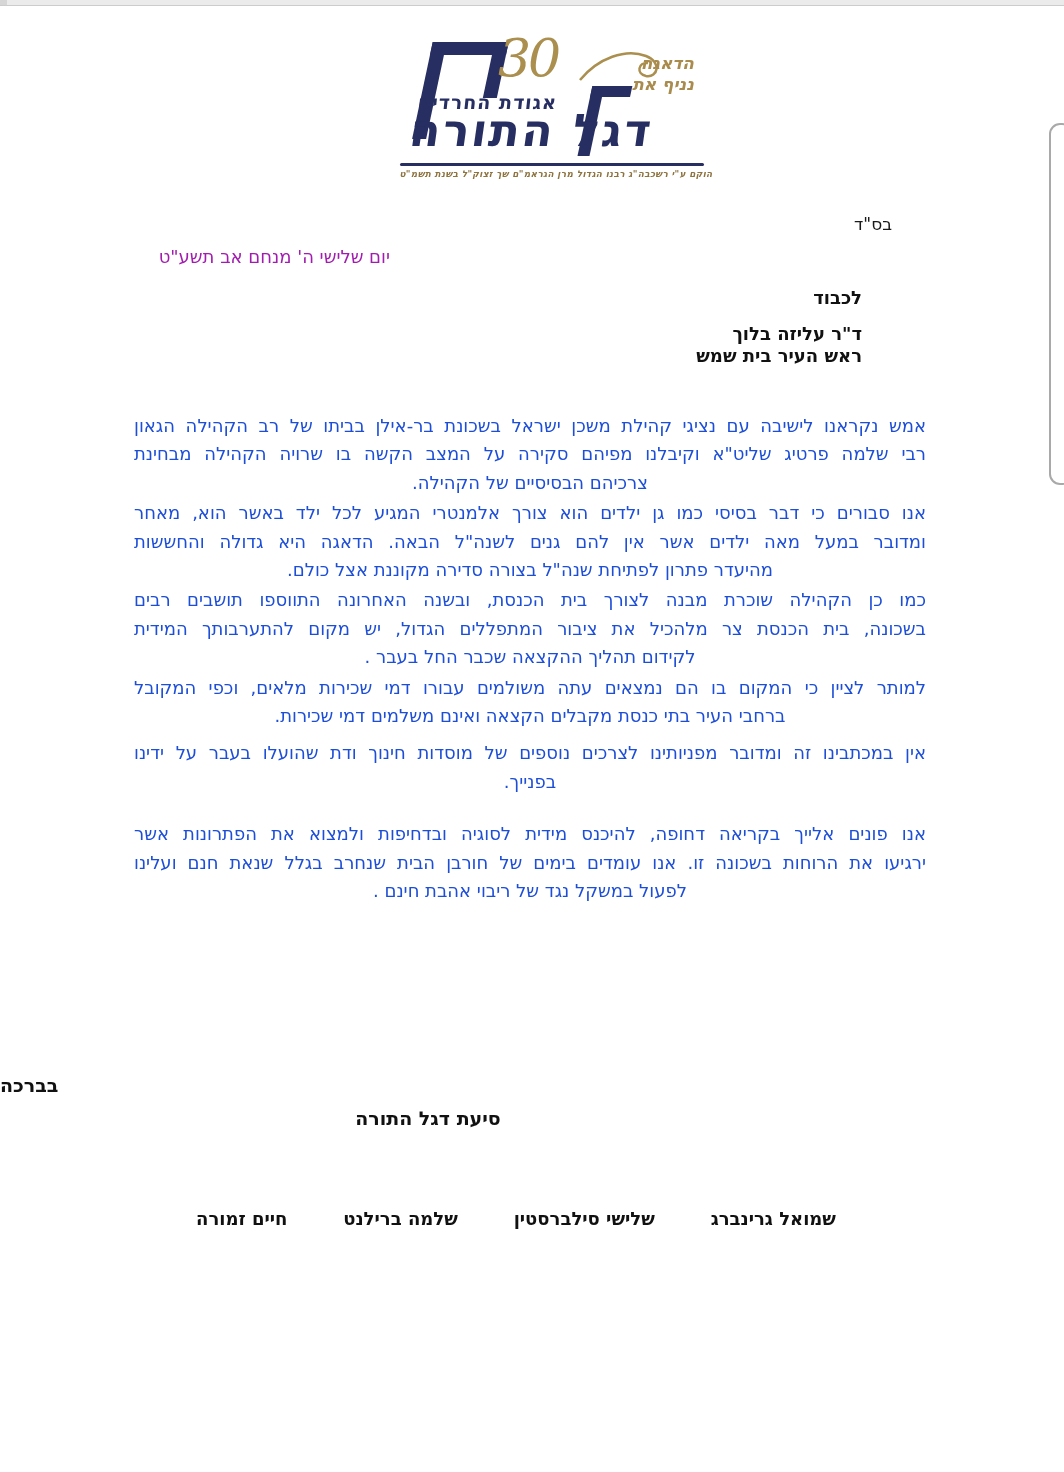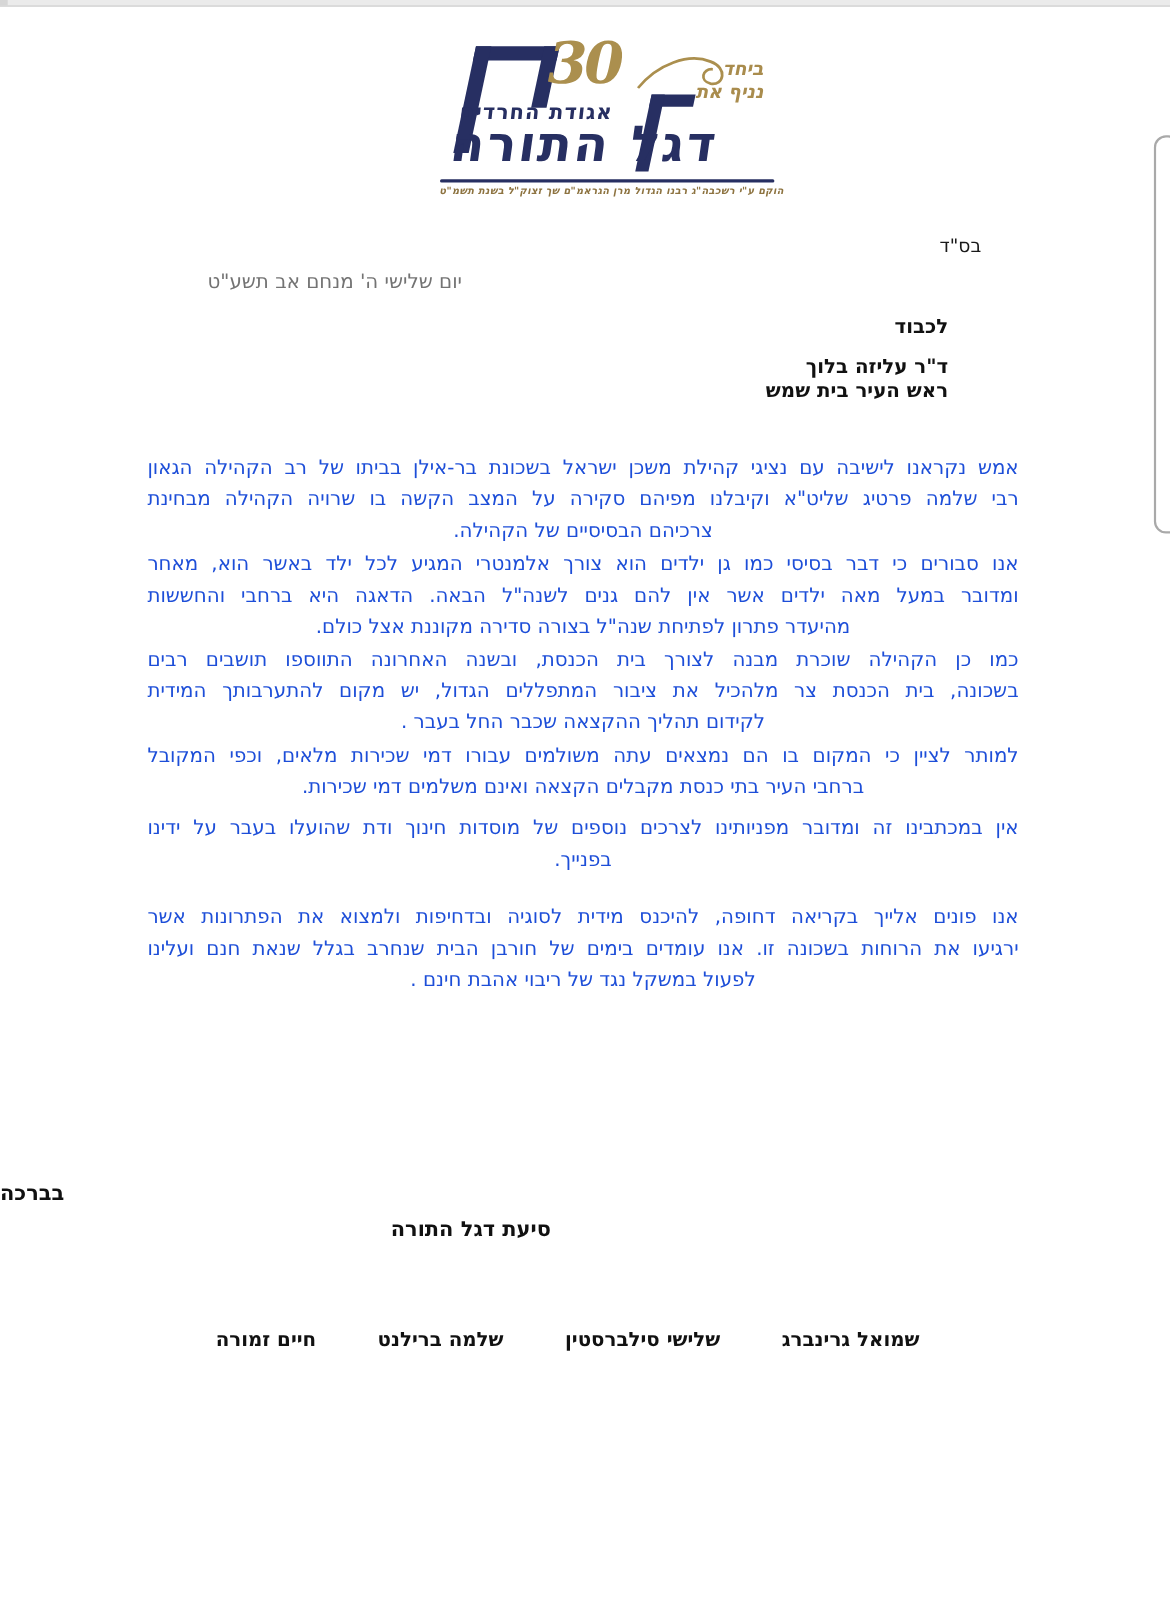--- a/index.html
+++ b/index.html
@@ -36,21 +36,21 @@
   
   .logo {
     position: absolute; left: 398px; top: 36px;
     width: 316px; height: 152px;
     direction: rtl;
   }
   .logo svg { position: absolute; inset: 0; }
   .logo-30 {
     position: absolute; left: 100px; top: -6px;
     font-family: "DejaVu Serif", serif;
-    font-style: italic; font-weight: bold;
+    font-style: italic; font-weight: normal;
     font-size: 52px; line-height: 56px;
     letter-spacing: -3px;
     color: #ab8f4e;
   }
   .logo-tagline {
     position: absolute; right: 20px; top: 17px;
     text-align: right;
     font-size: 17px; line-height: 21px;
     font-weight: bold; font-style: italic;
     color: #a98c4d;
@@ -79,22 +79,22 @@
     font-size: 9px; font-weight: bold;
     color: #8d7340; letter-spacing: .3px;
     font-style: italic;
   }
   
   .bsd {
     position: absolute; top: 214px; right: 172px;
     font-size: 17px; color: #1a1a1a;
   }
   .dateline {
-    position: absolute; top: 246px; right: 644px;
-    font-size: 18px; color: #737373;
+    position: absolute; top: 246px; right: 674px;
+    font-size: 18px; color: #a21caf;
     white-space: nowrap;
   }
   .address {
     position: absolute; top: 287px; right: 202px;
     font-size: 18px; font-weight: bold; color: #111;
     line-height: 22px;
   }
   .address .salutation { margin-bottom: 14px; }
   .body-text {
     position: absolute; top: 412px; left: 134px; right: 138px;
@@ -141,21 +141,21 @@
         <rect x="36" y="6" width="76" height="13"></rect>
         <rect x="36" y="6" width="14" height="97"></rect>
         <rect x="98" y="6" width="14" height="56"></rect>
         <rect x="205" y="50" width="40" height="11"></rect>
         <rect x="205" y="50" width="12" height="70"></rect>
       </g>
       <path d="M182,44 C200,22 228,12 248,20 C264,26 260,42 248,40 C238,38 240,26 250,27" stroke="#ab8f4e" stroke-width="2.5" fill="none"></path>
     </svg>
     <div class="logo-30">30</div>
     <div class="logo-tagline">
-      <div>ביחד</div>
+      <div>הדאגה</div>
       <div>נניף את</div>
     </div>
     <div class="logo-org-small">אגודת החרדים</div>
     <div class="logo-org-large">דגל התורה</div>
     <div class="logo-baseline"></div>
     <div class="logo-fineprint">הוקם ע"י רשכבה"ג רבנו הגדול מרן הגראמ"ם שך זצוק"ל בשנת תשמ"ט</div>
   </div>
 
   <div class="bsd">בס"ד</div>
   <div class="dateline">יום שלישי ה' מנחם אב תשע"ט</div>
@@ -167,21 +167,21 @@
   </div>
 
   <div class="body-text">
     <div class="para">
       <div class="jline">אמש נקראנו לישיבה עם נציגי קהילת משכן ישראל בשכונת בר-אילן בביתו של רב הקהילה הגאון</div>
       <div class="jline">רבי שלמה פרטיג שליט"א וקיבלנו מפיהם סקירה על המצב הקשה בו שרויה הקהילה מבחינת</div>
       <div class="lline">צרכיהם הבסיסיים של הקהילה.</div>
     </div>
     <div class="para">
       <div class="jline">אנו סבורים כי דבר בסיסי כמו גן ילדים הוא צורך אלמנטרי המגיע לכל ילד באשר הוא, מאחר</div>
-      <div class="jline">ומדובר במעל מאה ילדים אשר אין להם גנים לשנה"ל הבאה. הדאגה היא ברחבי והחששות</div>
+      <div class="jline">ומדובר במעל מאה ילדים אשר אין להם גנים לשנה"ל הבאה. הדאגה היא גדולה והחששות</div>
       <div class="lline">מהיעדר פתרון לפתיחת שנה"ל בצורה סדירה מקוננת אצל כולם.</div>
     </div>
     <div class="para">
       <div class="jline">כמו כן הקהילה שוכרת מבנה לצורך בית הכנסת, ובשנה האחרונה התווספו תושבים רבים</div>
       <div class="jline">בשכונה, בית הכנסת צר מלהכיל את ציבור המתפללים הגדול, יש מקום להתערבותך המידית</div>
       <div class="lline">לקידום תהליך ההקצאה שכבר החל בעבר .</div>
     </div>
     <div class="para gap-sm">
       <div class="jline">למותר לציין כי המקום בו הם נמצאים עתה משולמים עבורו דמי שכירות מלאים, וכפי המקובל</div>
       <div class="lline">ברחבי העיר בתי כנסת מקבלים הקצאה ואינם משלמים דמי שכירות.</div>

